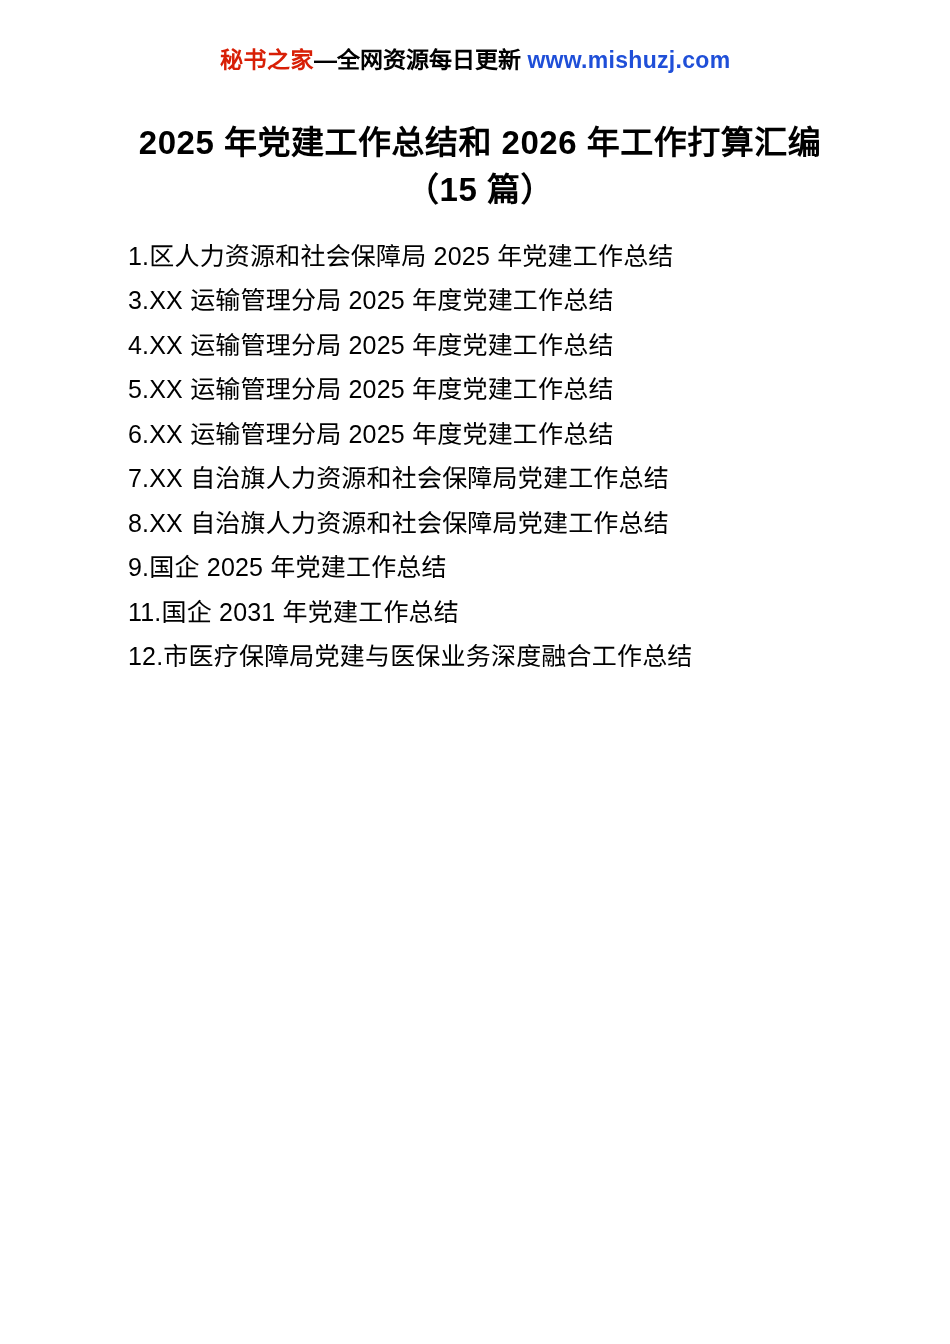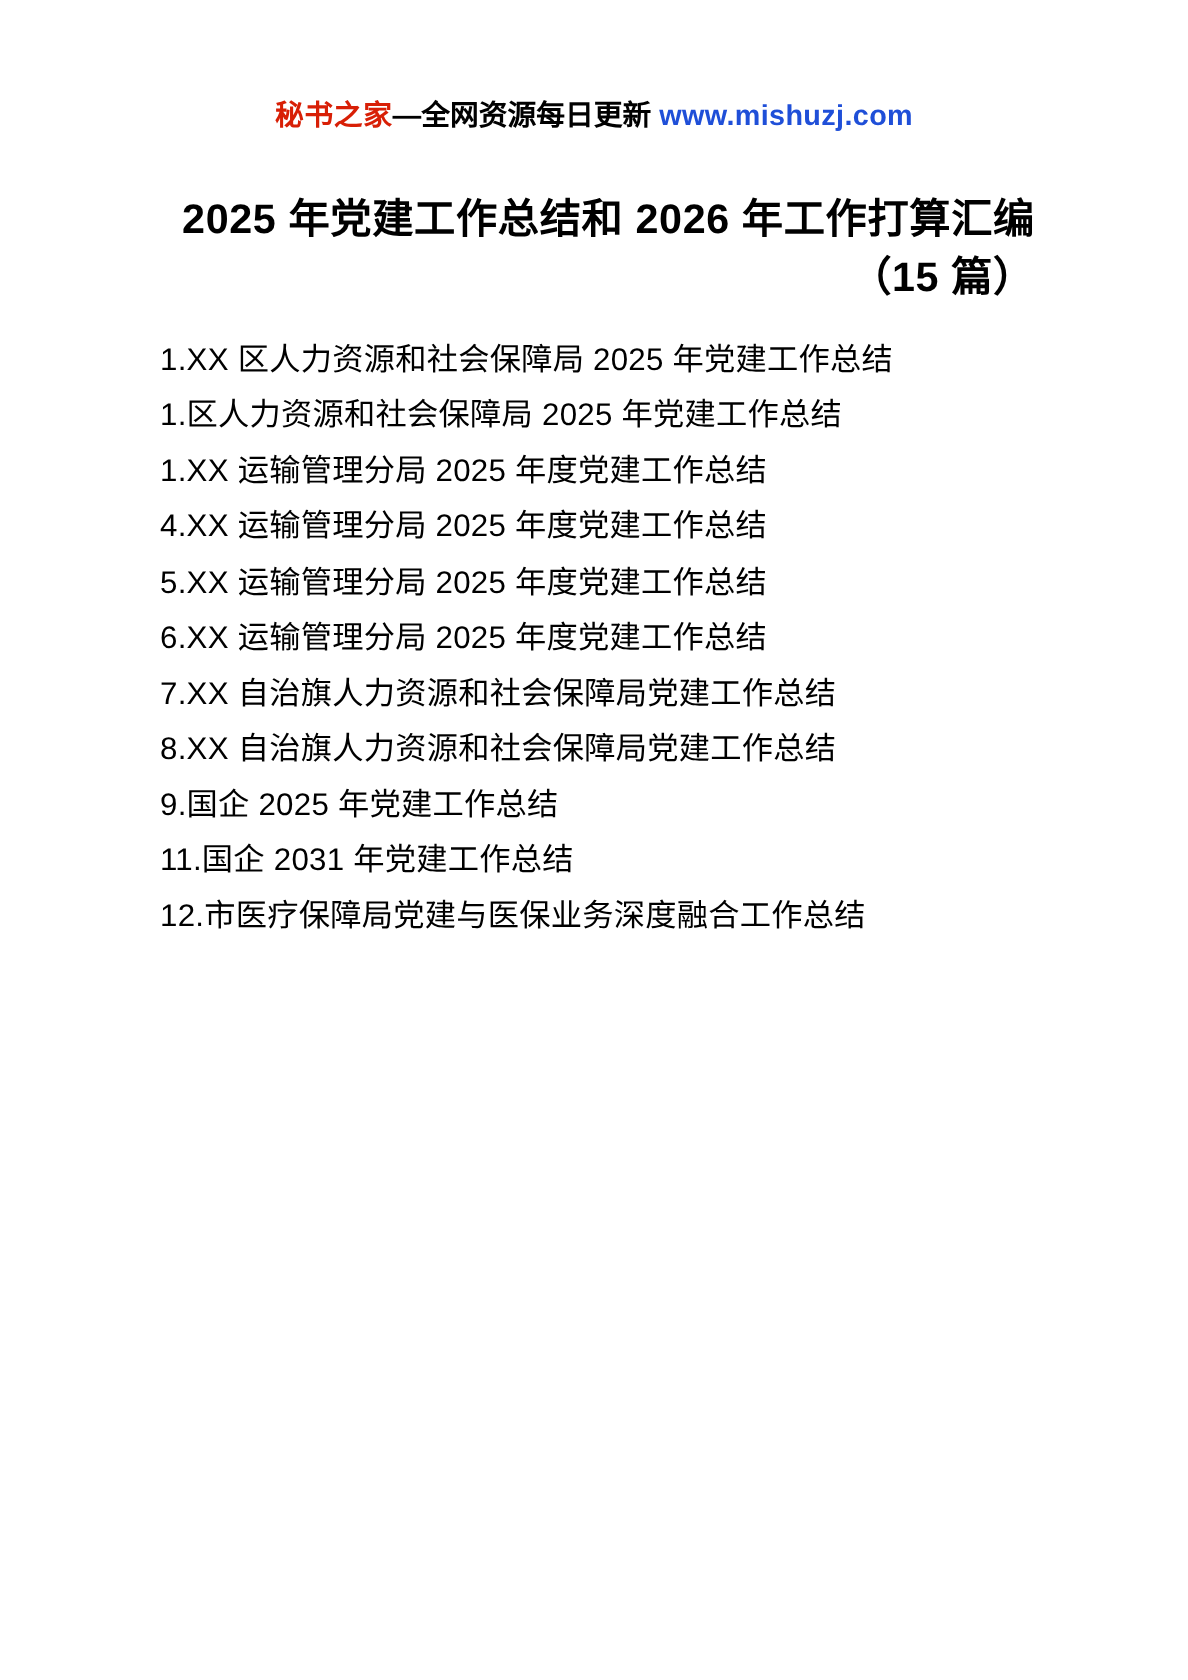--- a/index.html
+++ b/index.html
@@ -13,21 +13,21 @@
     height: 1344px;
     font-family: "Liberation Sans", "DejaVu Sans", sans-serif;
     color: #000000;
     position: relative;
     overflow: hidden;
   }
   .page {
     width: 950px;
     height: 1344px;
     box-sizing: border-box;
-    padding: 78px 118px 0 128px;
+    padding: 46px 118px 0 128px;
     position: relative;
   }
   .watermark {
     text-align: left;
     padding-left: 92px;
     font-size: 23px;
     line-height: 1.3;
     white-space: nowrap;
     margin-bottom: 44px;
   }
@@ -45,21 +45,21 @@
     font-weight: bold;
   }
   .wm-url {
     color: #1f4fd8;
     font-weight: bold;
     letter-spacing: 0.3px;
   }
   .doc-title {
     font-size: 33px;
     font-weight: bold;
-    text-align: right;
+    text-align: center;
     line-height: 1.42;
     letter-spacing: 0.5px;
     margin: 0 0 20px 0;
     padding: 0 4px;
   }
   .toc {
     margin: 0;
     padding: 0;
     list-style: none;
   }
@@ -78,23 +78,22 @@
 <div class="page">
 
   <div class="watermark">
     <span class="wm-brand">秘书之家</span><span class="wm-sep">—</span><span class="wm-tagline">全网资源每日更新</span>
     <span class="wm-url">www.mishuzj.com</span>
   </div>
 
   <h1 class="doc-title">2025 年党建工作总结和 2026 年工作打算汇编（15 篇）</h1>
 
   <ul class="toc">
-    <li class="toc-item">1.XX 区人力资源和社会保障局 2025 年党建工作总结</li>
     <li class="toc-item">1.区人力资源和社会保障局 2025 年党建工作总结</li>
-    <li class="toc-item">1.XX 运输管理分局 2025 年度党建工作总结</li>
+    <li class="toc-item">3.XX 运输管理分局 2025 年度党建工作总结</li>
     <li class="toc-item">4.XX 运输管理分局 2025 年度党建工作总结</li>
     <li class="toc-item">5.XX 运输管理分局 2025 年度党建工作总结</li>
     <li class="toc-item">6.XX 运输管理分局 2025 年度党建工作总结</li>
     <li class="toc-item">7.XX 自治旗人力资源和社会保障局党建工作总结</li>
     <li class="toc-item">8.XX 自治旗人力资源和社会保障局党建工作总结</li>
     <li class="toc-item">9.国企 2025 年党建工作总结</li>
     <li class="toc-item">11.国企 2031 年党建工作总结</li>
     <li class="toc-item">12.市医疗保障局党建与医保业务深度融合工作总结</li>
   </ul>
 

